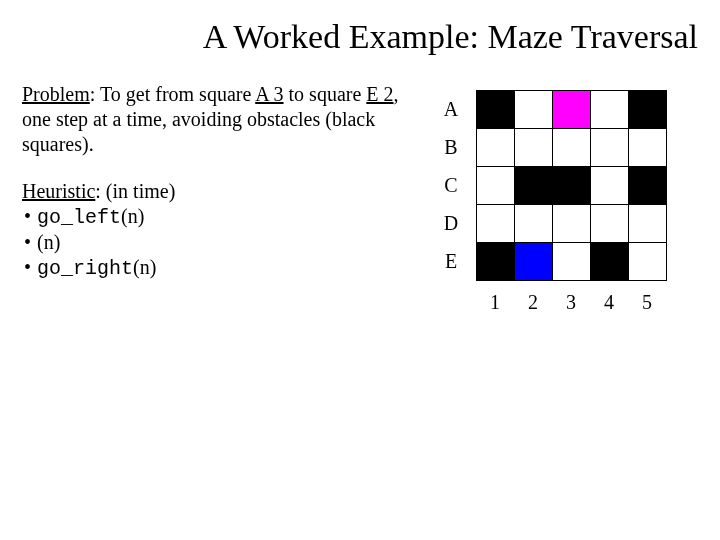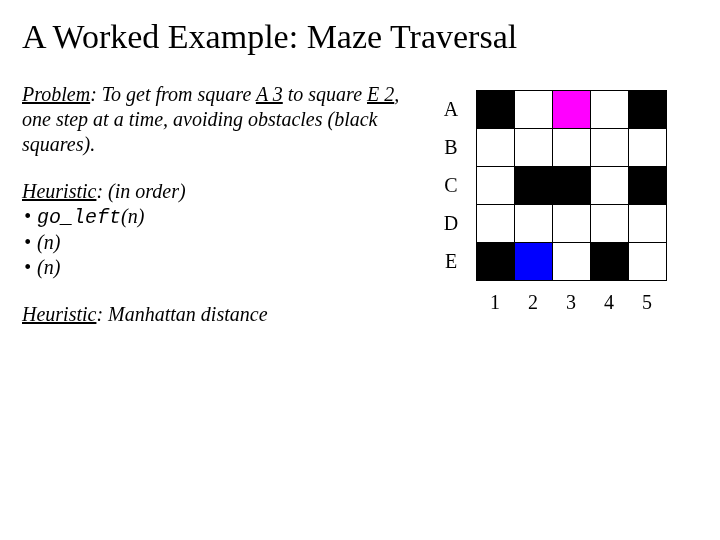--- a/index.html
+++ b/index.html
@@ -7,33 +7,33 @@
     width: 720px; height: 540px;
     background: #fff;
     font-family: "Times New Roman", Times, serif;
     color: #000;
     padding: 18px 22px;
     position: relative;
   }
   h1 {
     font-size: 34px;
     font-weight: 400;
-    text-align: left;
+    text-align: right;
     margin-bottom: 26px;
   }
   .content {
     display: flex;
     gap: 30px;
   }
   .left {
     width: 380px;
     font-size: 20px;
     line-height: 1.25;
   }
-  .block { margin-bottom: 22px; font-style: italic; }
+  .block { margin-bottom: 22px; }
   .underline { text-decoration: underline; }
   .code { font-family: "Courier New", Courier, monospace; }
   .bullet-row { display: flex; align-items: baseline; }
   .bullet-dot { margin: 0 6px 0 2px; }
   .right {
     padding-top: 8px;
   }
   .maze-wrap { display: flex; }
   .row-labels {
     display: flex; flex-direction: column;
@@ -69,42 +69,40 @@
 
 <div class="content">
   <div class="left">
 
     <div class="block">
       <span class="underline">Problem</span><span>: To get from square </span><span class="underline">A 3</span><span> to square </span><span class="underline">E 2</span><span>, one step at a time, avoiding obstacles (black squares).</span>
     </div>
 
     <div class="block">
       <div>
-        <span class="underline">Heuristic</span><span>: (in order)</span>
+        <span class="underline">Heuristic</span><span>: (in time)</span>
       </div>
       <div id="op-list">
           <div class="bullet-row">
             <span class="bullet-dot">•</span>
             <span class="code">go_left</span>
             <span>(n)</span>
           </div>
           <div class="bullet-row">
             <span class="bullet-dot">•</span>
             <span>(n)</span>
           </div>
           <div class="bullet-row">
             <span class="bullet-dot">•</span>
+            <span class="code">go_right</span>
             <span>(n)</span>
           </div>
         </div>
     </div>
 
-    <div class="block">
-      <span class="underline">Heuristic</span><span>: Manhattan distance</span>
-    </div>
 
   </div>
 
   <div class="right">
     <div class="maze-wrap">
       <div class="row-labels" id="row-labels">
           <span>A</span>
           <span>B</span>
           <span>C</span>
           <span>D</span>

